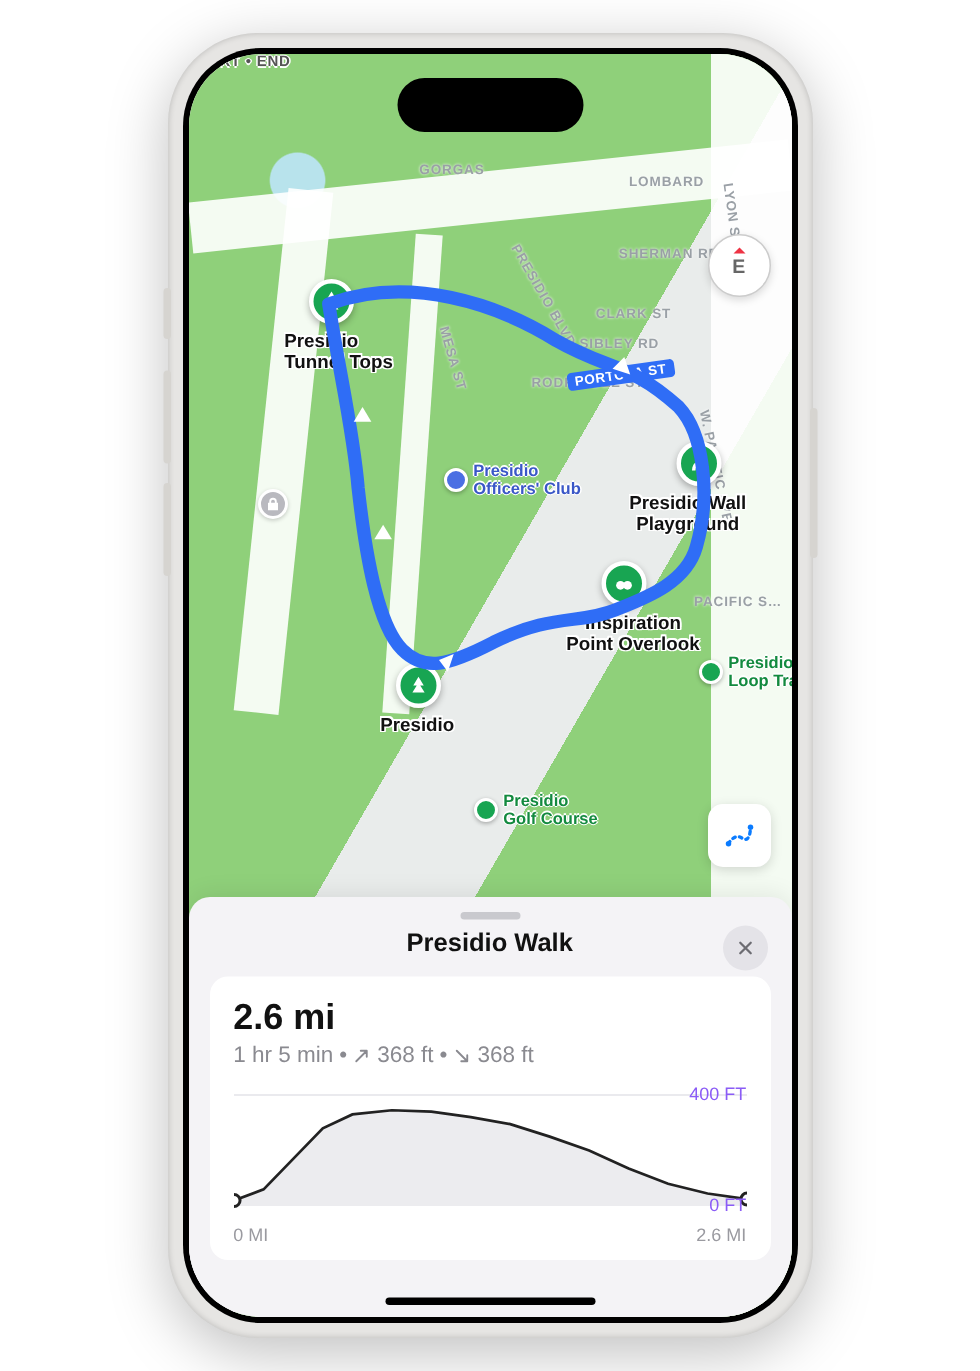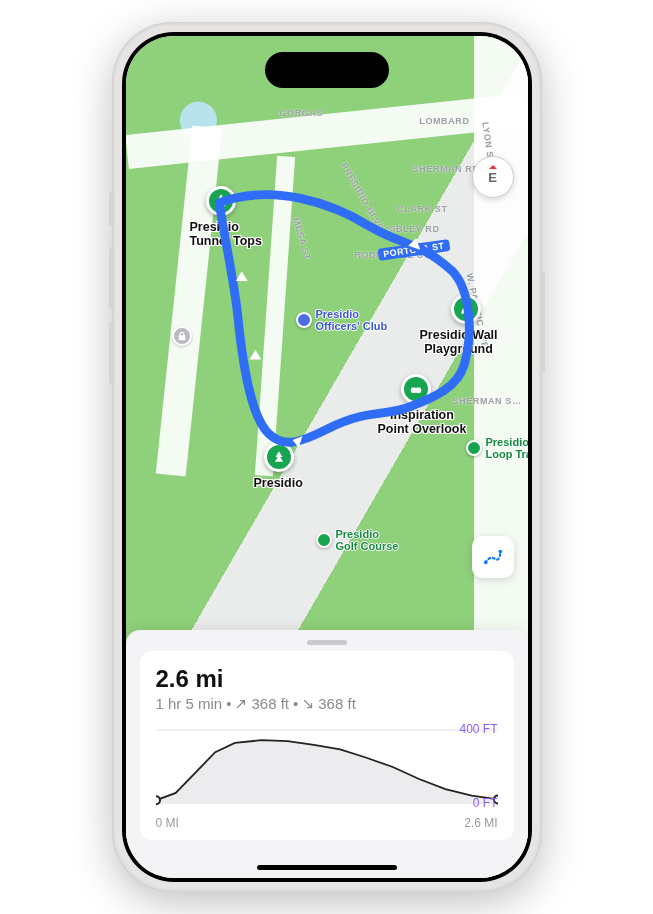--- a/index.html
+++ b/index.html
@@ -194,35 +194,36 @@
         <div class="street-label" style="left:154px; top:72px;">GORGAS</div>
         <div class="street-label" style="right:58px; top:80px;">LOMBARD</div>
         <div class="street-label" style="right:18px; top:102px; transform:rotate(82deg);">LYON ST</div>
         <div class="street-label" style="right:48px; top:128px;">SHERMAN RD</div>
         <div class="street-label" style="left:154px; top:198px; transform:rotate(74deg);">MESA ST</div>
         <div class="street-label" style="right:80px; top:168px;padding-left:38px;">CLARK ST</div>
         <div class="street-label" style="right:88px; top:188px;">SIBLEY RD</div>
         <div class="street-label" style="right:98px; top:214px;">RODRIGUEZ ST</div>
         <div class="street-label" style="right:12px; top:270px; transform:rotate(78deg);">W. PACIFIC AVE</div>
         <div class="street-label" style="left:198px; top:156px; transform:rotate(60deg);">PRESIDIO BLVD</div>
-        <div class="street-label" style="right:6px; top:360px;">SHERMAN S…</div>
+        <div class="street-label" style="right:6px; top:360px;">PACIFIC S…</div>
 
         <div class="route-street" style="left:252px; top:208px; transform:rotate(-8deg);">PORTOLA ST</div>
 
         <div class="compass">
           <span>E</span>
         </div>
 
         <div class="pin green" style="left:80px; top:150px;">
           <svg width="16" height="16" viewBox="0 0 24 24">
               <path fill="#fff" d="M12 2 L18 12 H14 L19 20 H5 L10 12 H6 Z"></path>
             </svg>
         </div>
         <div class="pin-label" style="left:64px; top:184px; white-space:pre;">Presidio
 Tunnel Tops</div>
+        <div class="pin-sub" style="left:64px; top:214px;">START • END</div>
 
         <div class="pin green" style="left:325px; top:258px;">
           <svg width="14" height="14" viewBox="0 0 24 24">
               <path fill="#fff" d="M4 20 C4 10 14 6 20 4 L20 8 C14 10 8 14 8 20 Z"></path>
             </svg>
         </div>
         <div class="pin-label" style="left:294px; top:292px; white-space:pre; text-align:center;">Presidio Wall
 Playground</div>
 
         <div class="pin green" style="left:275px; top:338px;">
@@ -267,20 +268,28 @@
           <svg width="22" height="22" viewBox="0 0 24 24">
             <path d="M4 18 C4 18 8 10 14 14 C20 18 20 6 20 6" fill="none" stroke="#0a7bff" stroke-width="2.4" stroke-linecap="round" stroke-dasharray="2 3"></path>
             <circle cx="4" cy="18" r="2" fill="#0a7bff"></circle>
               <circle cx="20" cy="6" r="2" fill="#0a7bff"></circle>
           </svg>
         </div>
       </div>
 
       <div class="sheet">
         <div class="grabber"></div>
+        <div class="sheet-head">
+          <div class="sheet-title">Presidio Walk</div>
+          <div class="close">
+            <svg width="12" height="12" viewBox="0 0 24 24">
+                <path d="M5 5 L19 19 M19 5 L5 19" stroke="#6c6c72" stroke-width="3" stroke-linecap="round"></path>
+              </svg>
+          </div>
+        </div>
 
         <div class="card">
           <div class="dist">2.6 mi</div>
           <div class="meta">
             <span>1 hr 5 min</span>
             <span>•</span>
             <svg width="12" height="12" viewBox="0 0 24 24">
                 <path d="M5 19 L19 5 M19 5 H11 M19 5 V13" stroke="#8a8a90" stroke-width="2.5" fill="none" stroke-linecap="round"></path>
               </svg>
             <span>368 ft</span>

